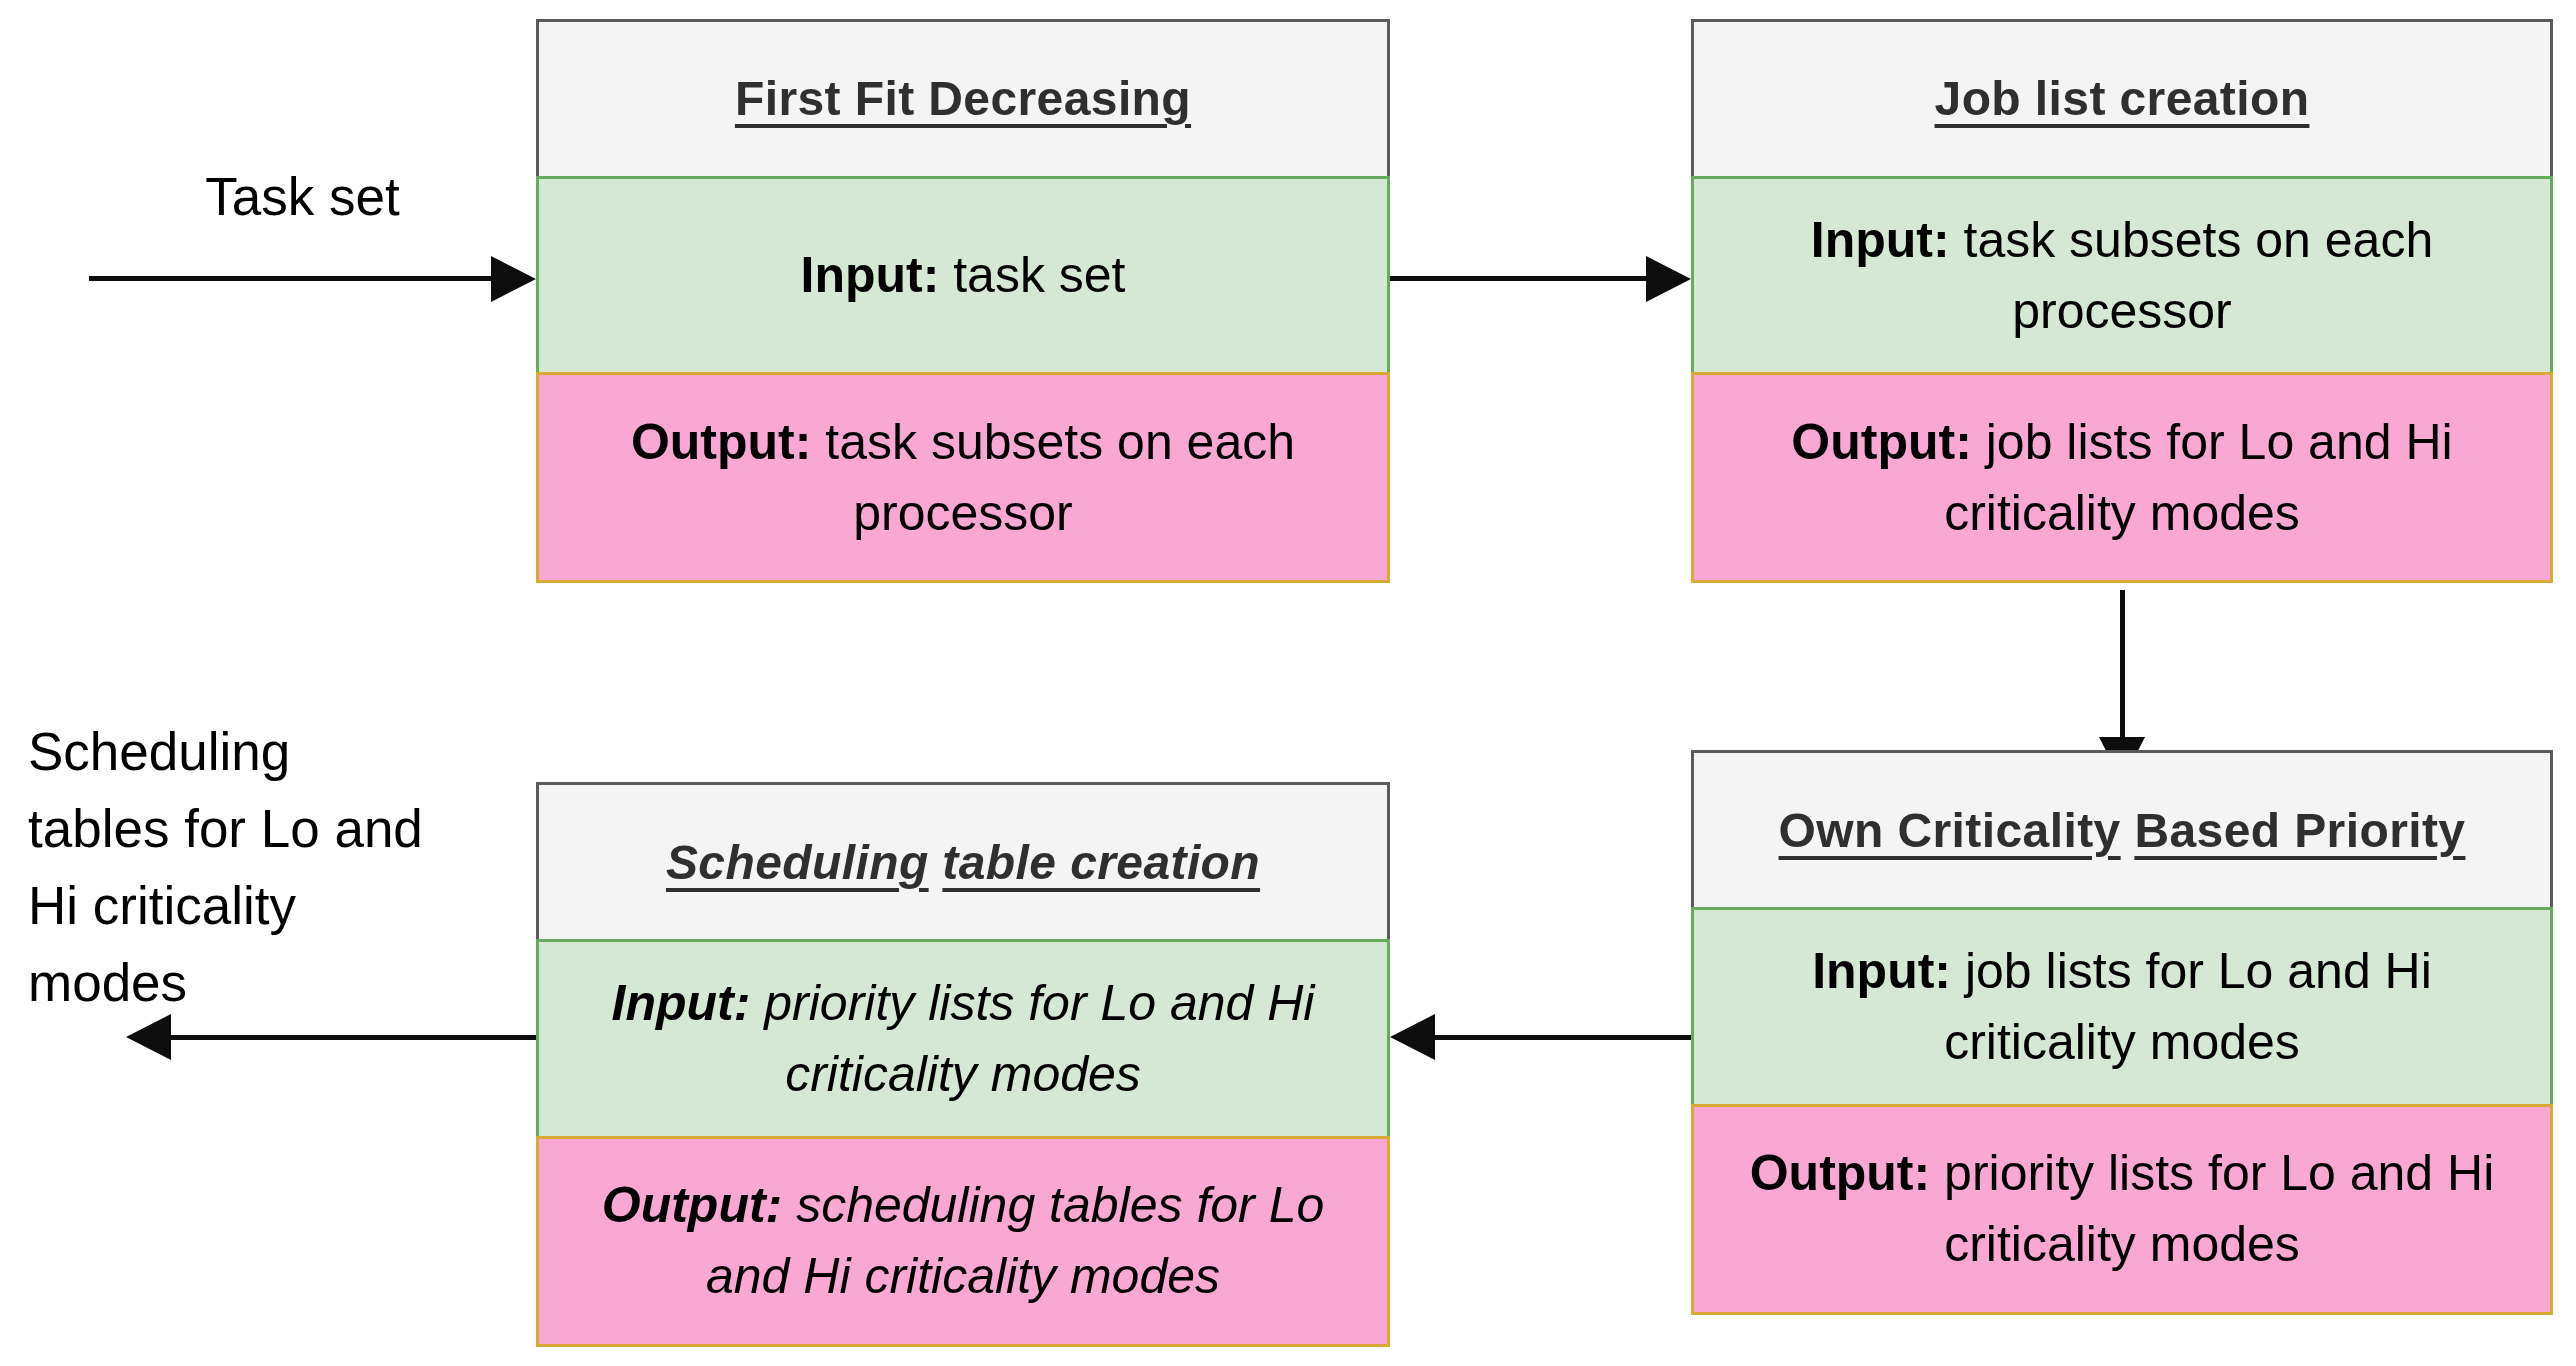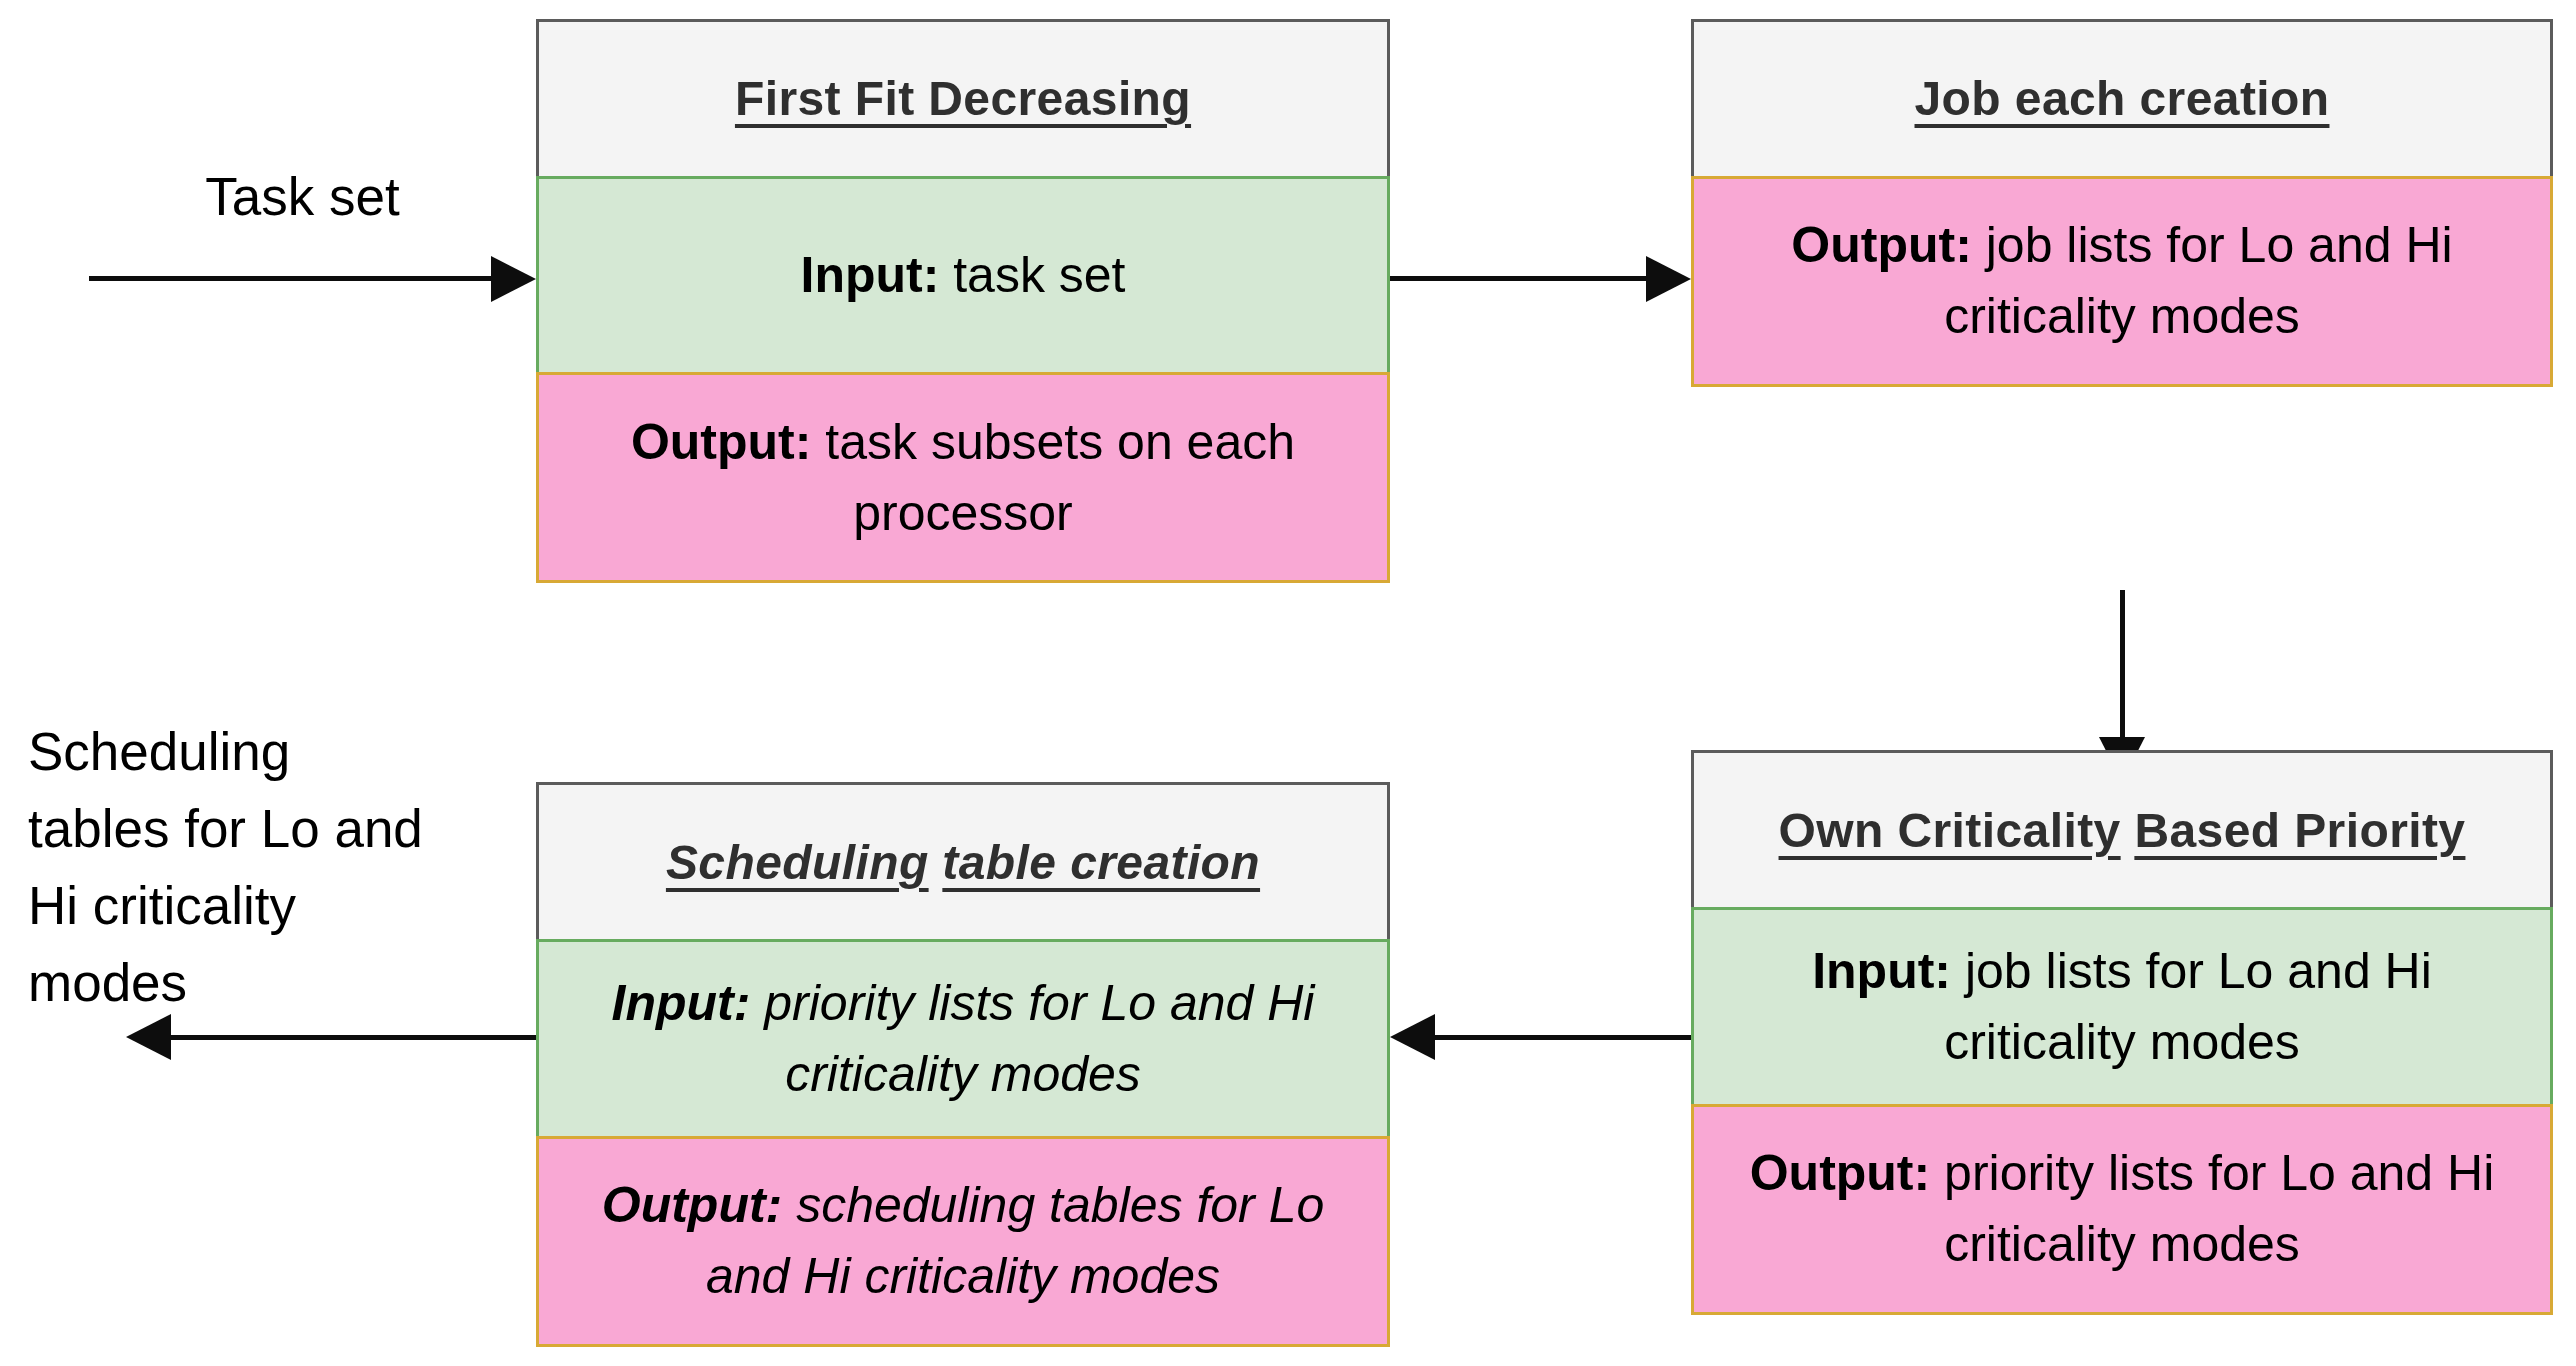--- a/index.html
+++ b/index.html
@@ -41,21 +41,24 @@
     <div class="sec input">
       <div class="sectext"><span class="lbl">Input:</span> <span>task set</span></div>
     </div>
     <div class="sec output">
       <div class="sectext"><span class="lbl">Output:</span> <span>task subsets on each processor</span></div>
     </div>
   </div>
 
   <div class="box" style="left:1691px;top:18.6px;width:862px;">
     <div class="sec header">
-      <span class="title"><span class="title-seg">Job each creation</span></span>
+      <span class="title"><span class="title-seg">Job list creation</span></span>
+    </div>
+    <div class="sec input">
+      <div class="sectext"><span class="lbl">Input:</span> <span>task subsets on each processor</span></div>
     </div>
     <div class="sec output">
       <div class="sectext"><span class="lbl">Output:</span> <span>job lists for Lo and Hi criticality modes</span></div>
     </div>
   </div>
 
   <div class="box" style="left:1691px;top:750px;width:862px;">
     <div class="sec header">
       <span class="title"><span class="title-seg">Own Criticality</span> <span class="title-seg">Based Priority</span></span>
     </div>

